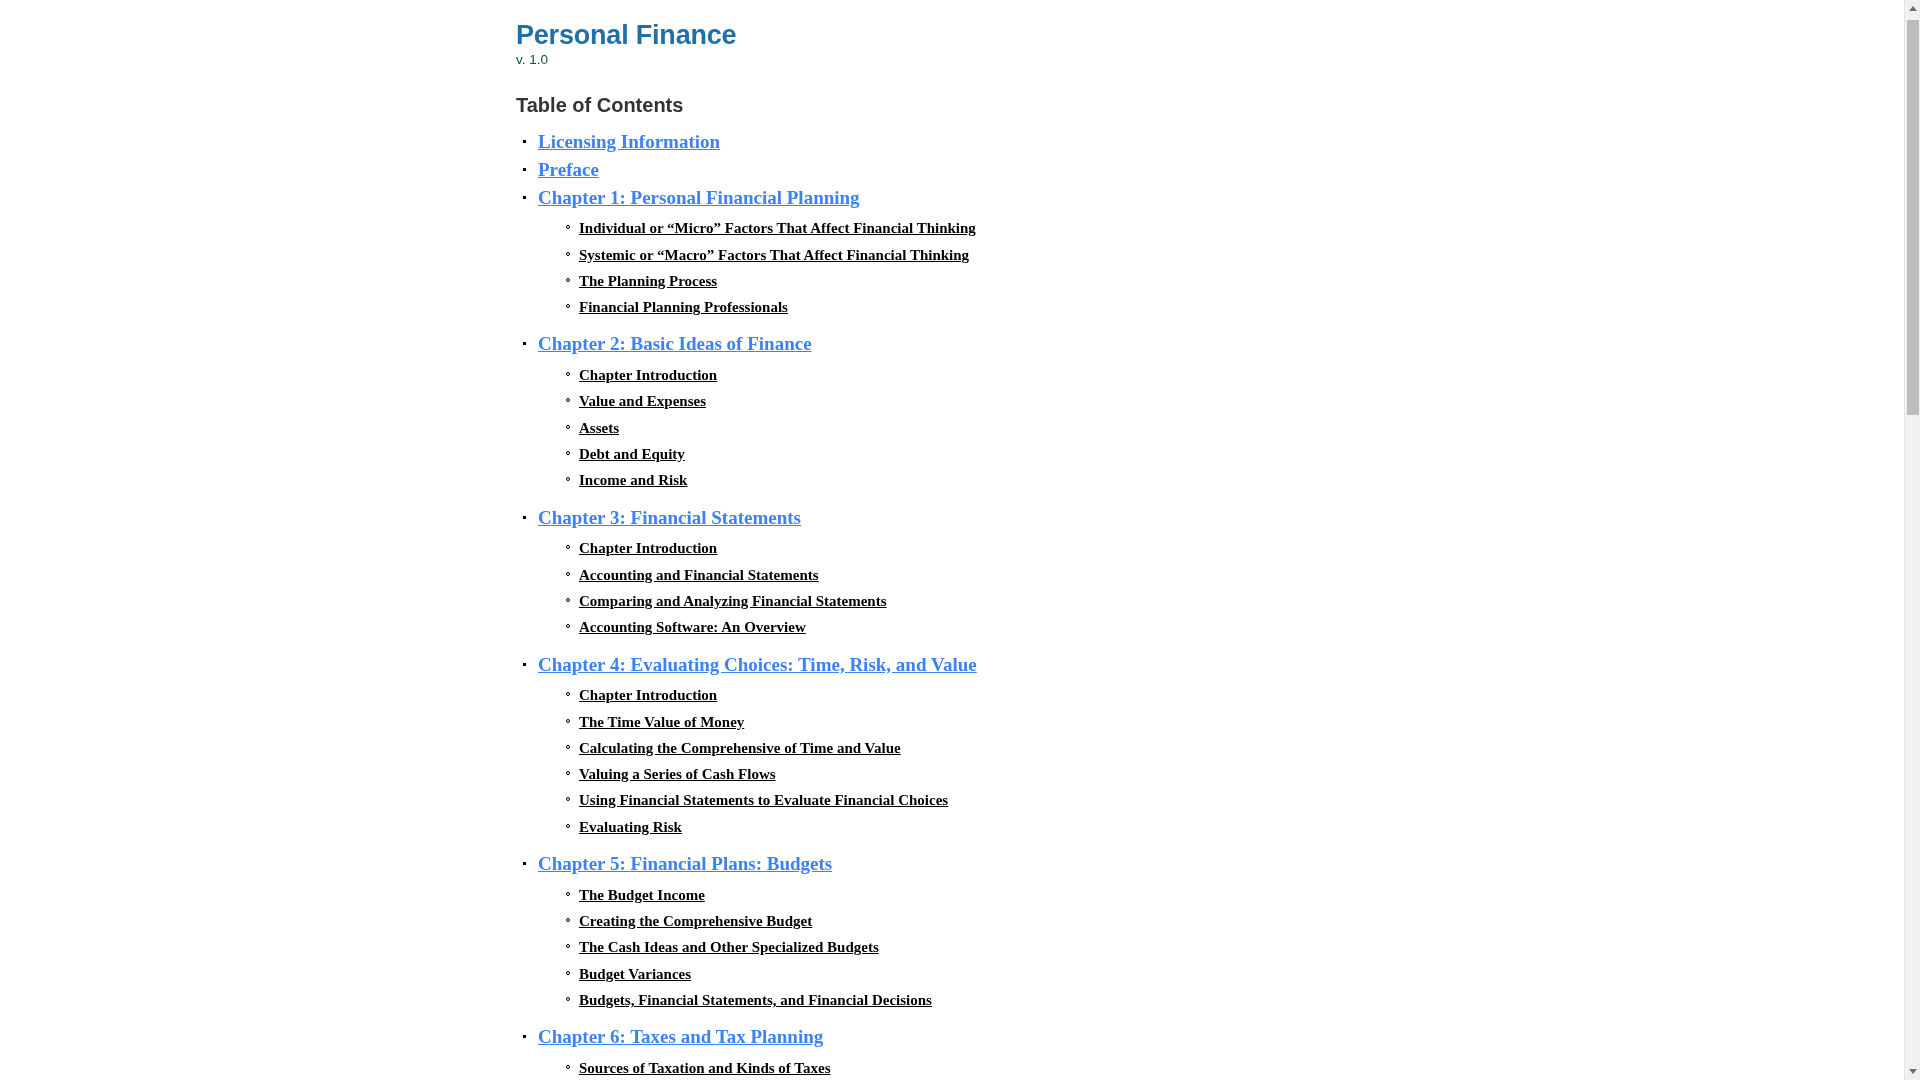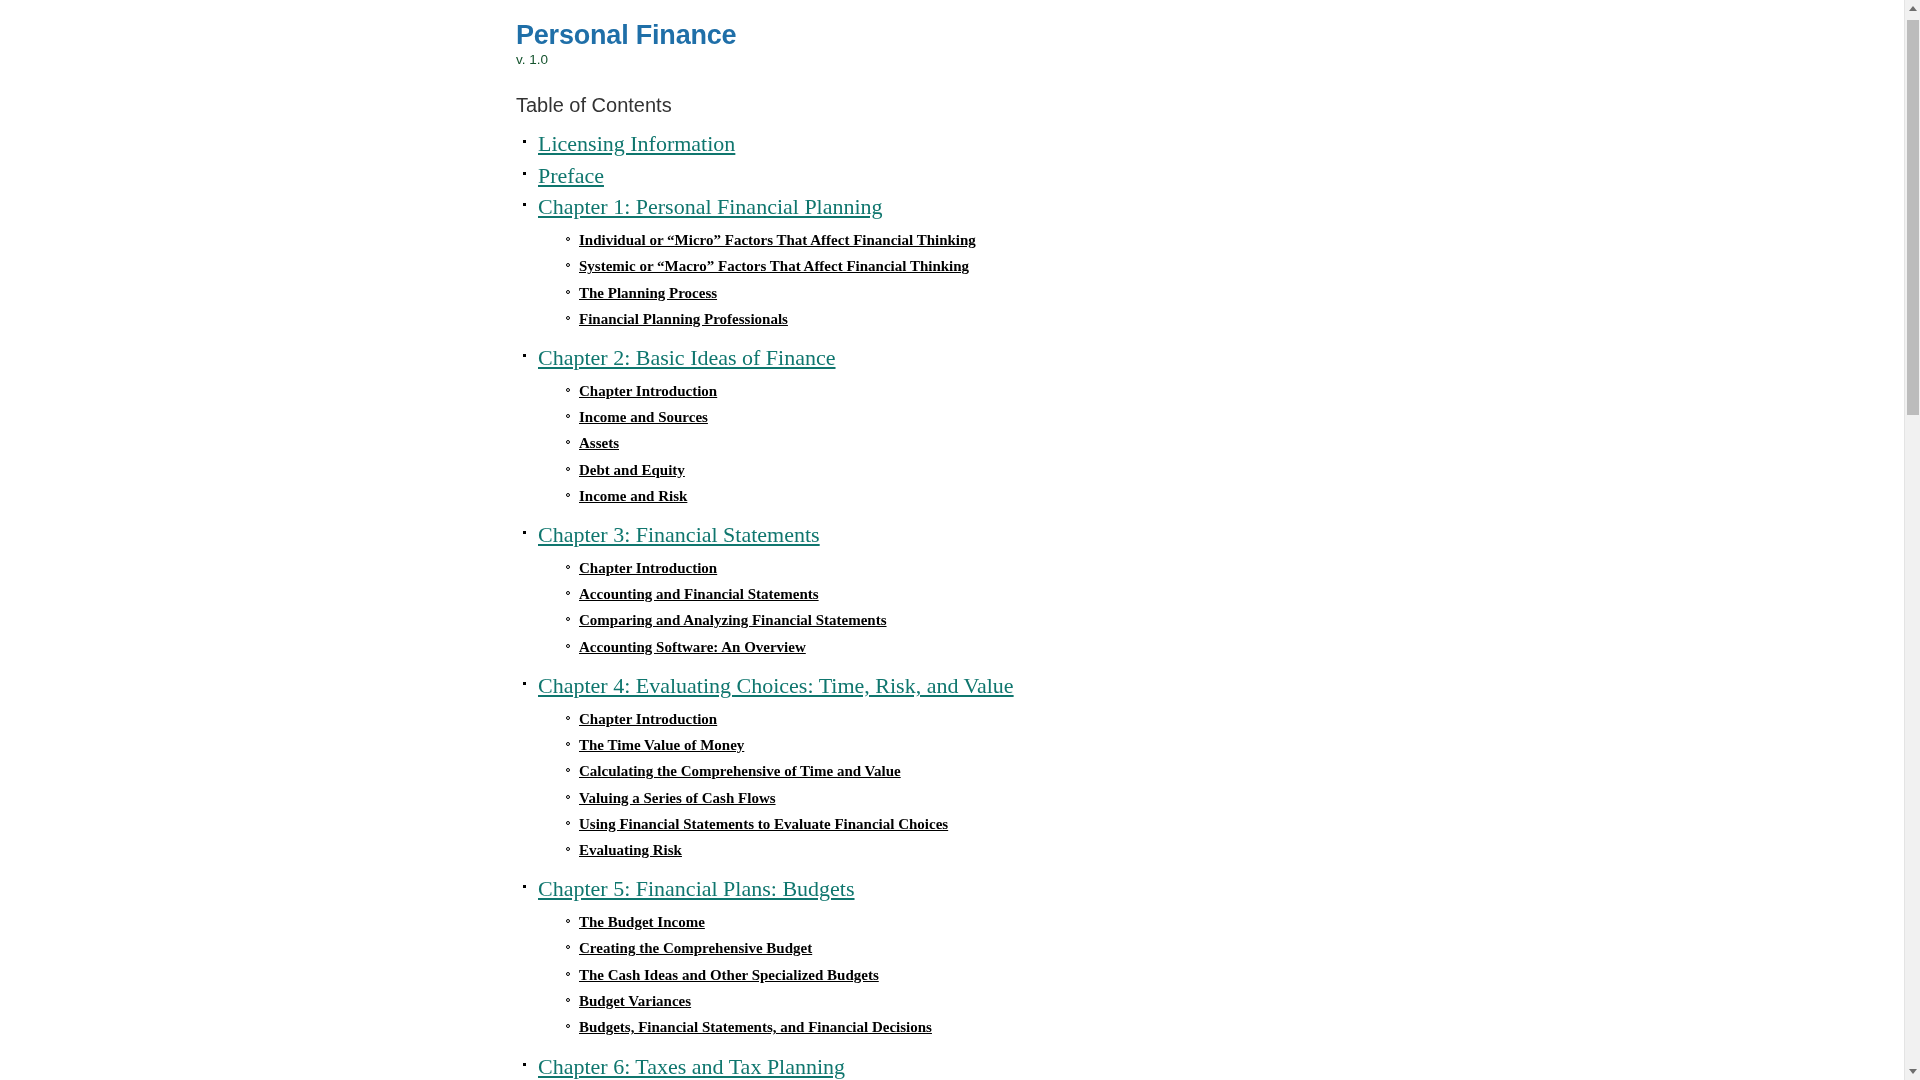--- a/index.html
+++ b/index.html
@@ -49,21 +49,21 @@
     font-family: "Liberation Sans", sans-serif;
     font-size: 13.5px;
     font-weight: normal;
     color: #14532d;
     margin: 1px 0 0 0;
     line-height: 1.2;
   }
   .toc-heading {
     font-family: "Liberation Sans", sans-serif;
     font-size: 20px;
-    font-weight: normal;
+    font-weight: bold;
     color: #333333;
     margin: 25px 0 12px 0;
     line-height: 1.2;
   }
   ul.toc-list {
     list-style: none;
     margin: 8px 0 0 0;
     padding: 0;
   }
   li.chapter-item {
@@ -74,23 +74,23 @@
   li.chapter-item > .bullet-square {
     position: absolute;
     left: 7px;
     top: 11px;
     width: 3px;
     height: 3px;
     background: #000000;
   }
   a.chapter-link {
     font-family: "Liberation Serif", serif;
-    font-size: 22px;
-    font-weight: normal;
-    color: #0f766e;
+    font-size: 19px;
+    font-weight: bold;
+    color: #3b82f6;
     text-decoration: underline;
     line-height: 1.3;
     display: inline-block;
     padding: 1px 0 2px 0;
   }
   ul.section-list {
     list-style: none;
     margin: 4px 0 10px 0;
     padding: 0;
   }
@@ -177,21 +177,21 @@
           <li class="chapter-item"><span class="bullet-square"></span><a class="chapter-link" href="#">Licensing Information</a></li>
           <li class="chapter-item"><span class="bullet-square"></span><a class="chapter-link" href="#">Preface</a></li>
           <li class="chapter-item"><span class="bullet-square"></span><a class="chapter-link" href="#">Chapter 1: Personal Financial Planning</a><ul class="section-list">
               <li class="section-item"><span class="bullet-circle"></span><a class="section-link" href="#">Individual or “Micro” Factors That Affect Financial Thinking</a></li>
               <li class="section-item"><span class="bullet-circle"></span><a class="section-link" href="#">Systemic or “Macro” Factors That Affect Financial Thinking</a></li>
               <li class="section-item"><span class="bullet-circle"></span><a class="section-link" href="#">The Planning Process</a></li>
               <li class="section-item"><span class="bullet-circle"></span><a class="section-link" href="#">Financial Planning Professionals</a></li>
             </ul></li>
           <li class="chapter-item"><span class="bullet-square"></span><a class="chapter-link" href="#">Chapter 2: Basic Ideas of Finance</a><ul class="section-list">
               <li class="section-item"><span class="bullet-circle"></span><a class="section-link" href="#">Chapter Introduction</a></li>
-              <li class="section-item"><span class="bullet-circle"></span><a class="section-link" href="#">Income and Sources</a></li>
+              <li class="section-item"><span class="bullet-circle"></span><a class="section-link" href="#">Value and Expenses</a></li>
               <li class="section-item"><span class="bullet-circle"></span><a class="section-link" href="#">Assets</a></li>
               <li class="section-item"><span class="bullet-circle"></span><a class="section-link" href="#">Debt and Equity</a></li>
               <li class="section-item"><span class="bullet-circle"></span><a class="section-link" href="#">Income and Risk</a></li>
             </ul></li>
           <li class="chapter-item"><span class="bullet-square"></span><a class="chapter-link" href="#">Chapter 3: Financial Statements</a><ul class="section-list">
               <li class="section-item"><span class="bullet-circle"></span><a class="section-link" href="#">Chapter Introduction</a></li>
               <li class="section-item"><span class="bullet-circle"></span><a class="section-link" href="#">Accounting and Financial Statements</a></li>
               <li class="section-item"><span class="bullet-circle"></span><a class="section-link" href="#">Comparing and Analyzing Financial Statements</a></li>
               <li class="section-item"><span class="bullet-circle"></span><a class="section-link" href="#">Accounting Software: An Overview</a></li>
             </ul></li>

